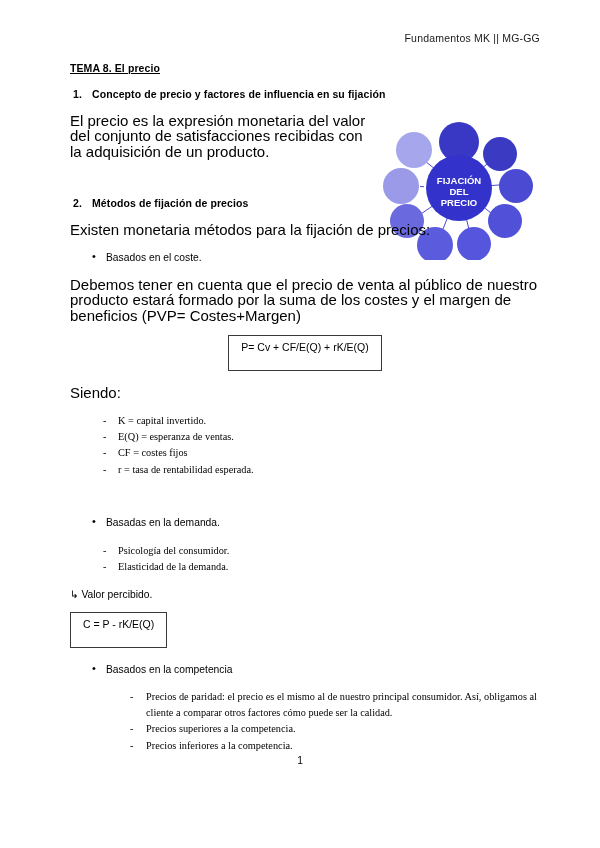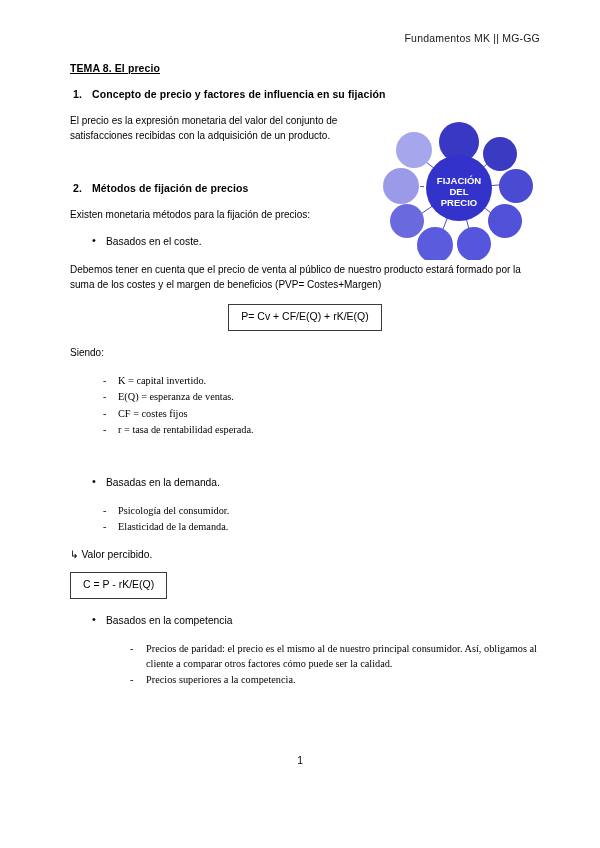--- a/index.html
+++ b/index.html
@@ -46,21 +46,21 @@
     padding-left: 22px;
     position: relative;
     letter-spacing: 0.1px;
   }
   .section-heading .num {
     position: absolute;
     left: 3px;
     top: 0;
   }
   p.para {
-    font-size: 10px;
+    font-size: 15px;
     line-height: 15.4px;
     margin: 0 0 12px 0;
     max-width: 305px;
   }
   p.para.wide {
     max-width: 470px;
   }
   ul.dot-list {
     list-style: none;
     margin: 0 0 12px 0;
@@ -101,21 +101,21 @@
   }
   ul.dash-list.deep > li {
     padding-left: 76px;
   }
   ul.dash-list.deep > li::before {
     left: 60px;
   }
   .formula-box {
     display: inline-block;
     border: 1px solid #3a3a3a;
-    padding: 4px 12px 7px 12px;
+    padding: 4px 12px 16px 12px;
     font-size: 10.5px;
     line-height: 14px;
     background: #ffffff;
   }
   .formula-center {
     text-align: center;
     margin: 10px 0 14px 0;
   }
   .formula-left {
     margin: 6px 0 14px 0;
@@ -246,19 +246,20 @@
       <span class="formula-box">C = P - rK/E(Q)</span>
     </div>
 
     <ul class="dot-list">
       <li>Basados en la competencia</li>
     </ul>
 
     <ul class="dash-list deep">
       <li>Precios de paridad: el precio es el mismo al de nuestro principal consumidor. Así, obligamos al cliente a comparar otros factores cómo puede ser la calidad.</li>
       <li>Precios superiores a la competencia.</li>
+      <li>Precios inferiores a la competencia.</li>
     </ul>
 
   </div>
 
   <div class="page-number">1</div>
 
 </div>
 
 </body></html>

